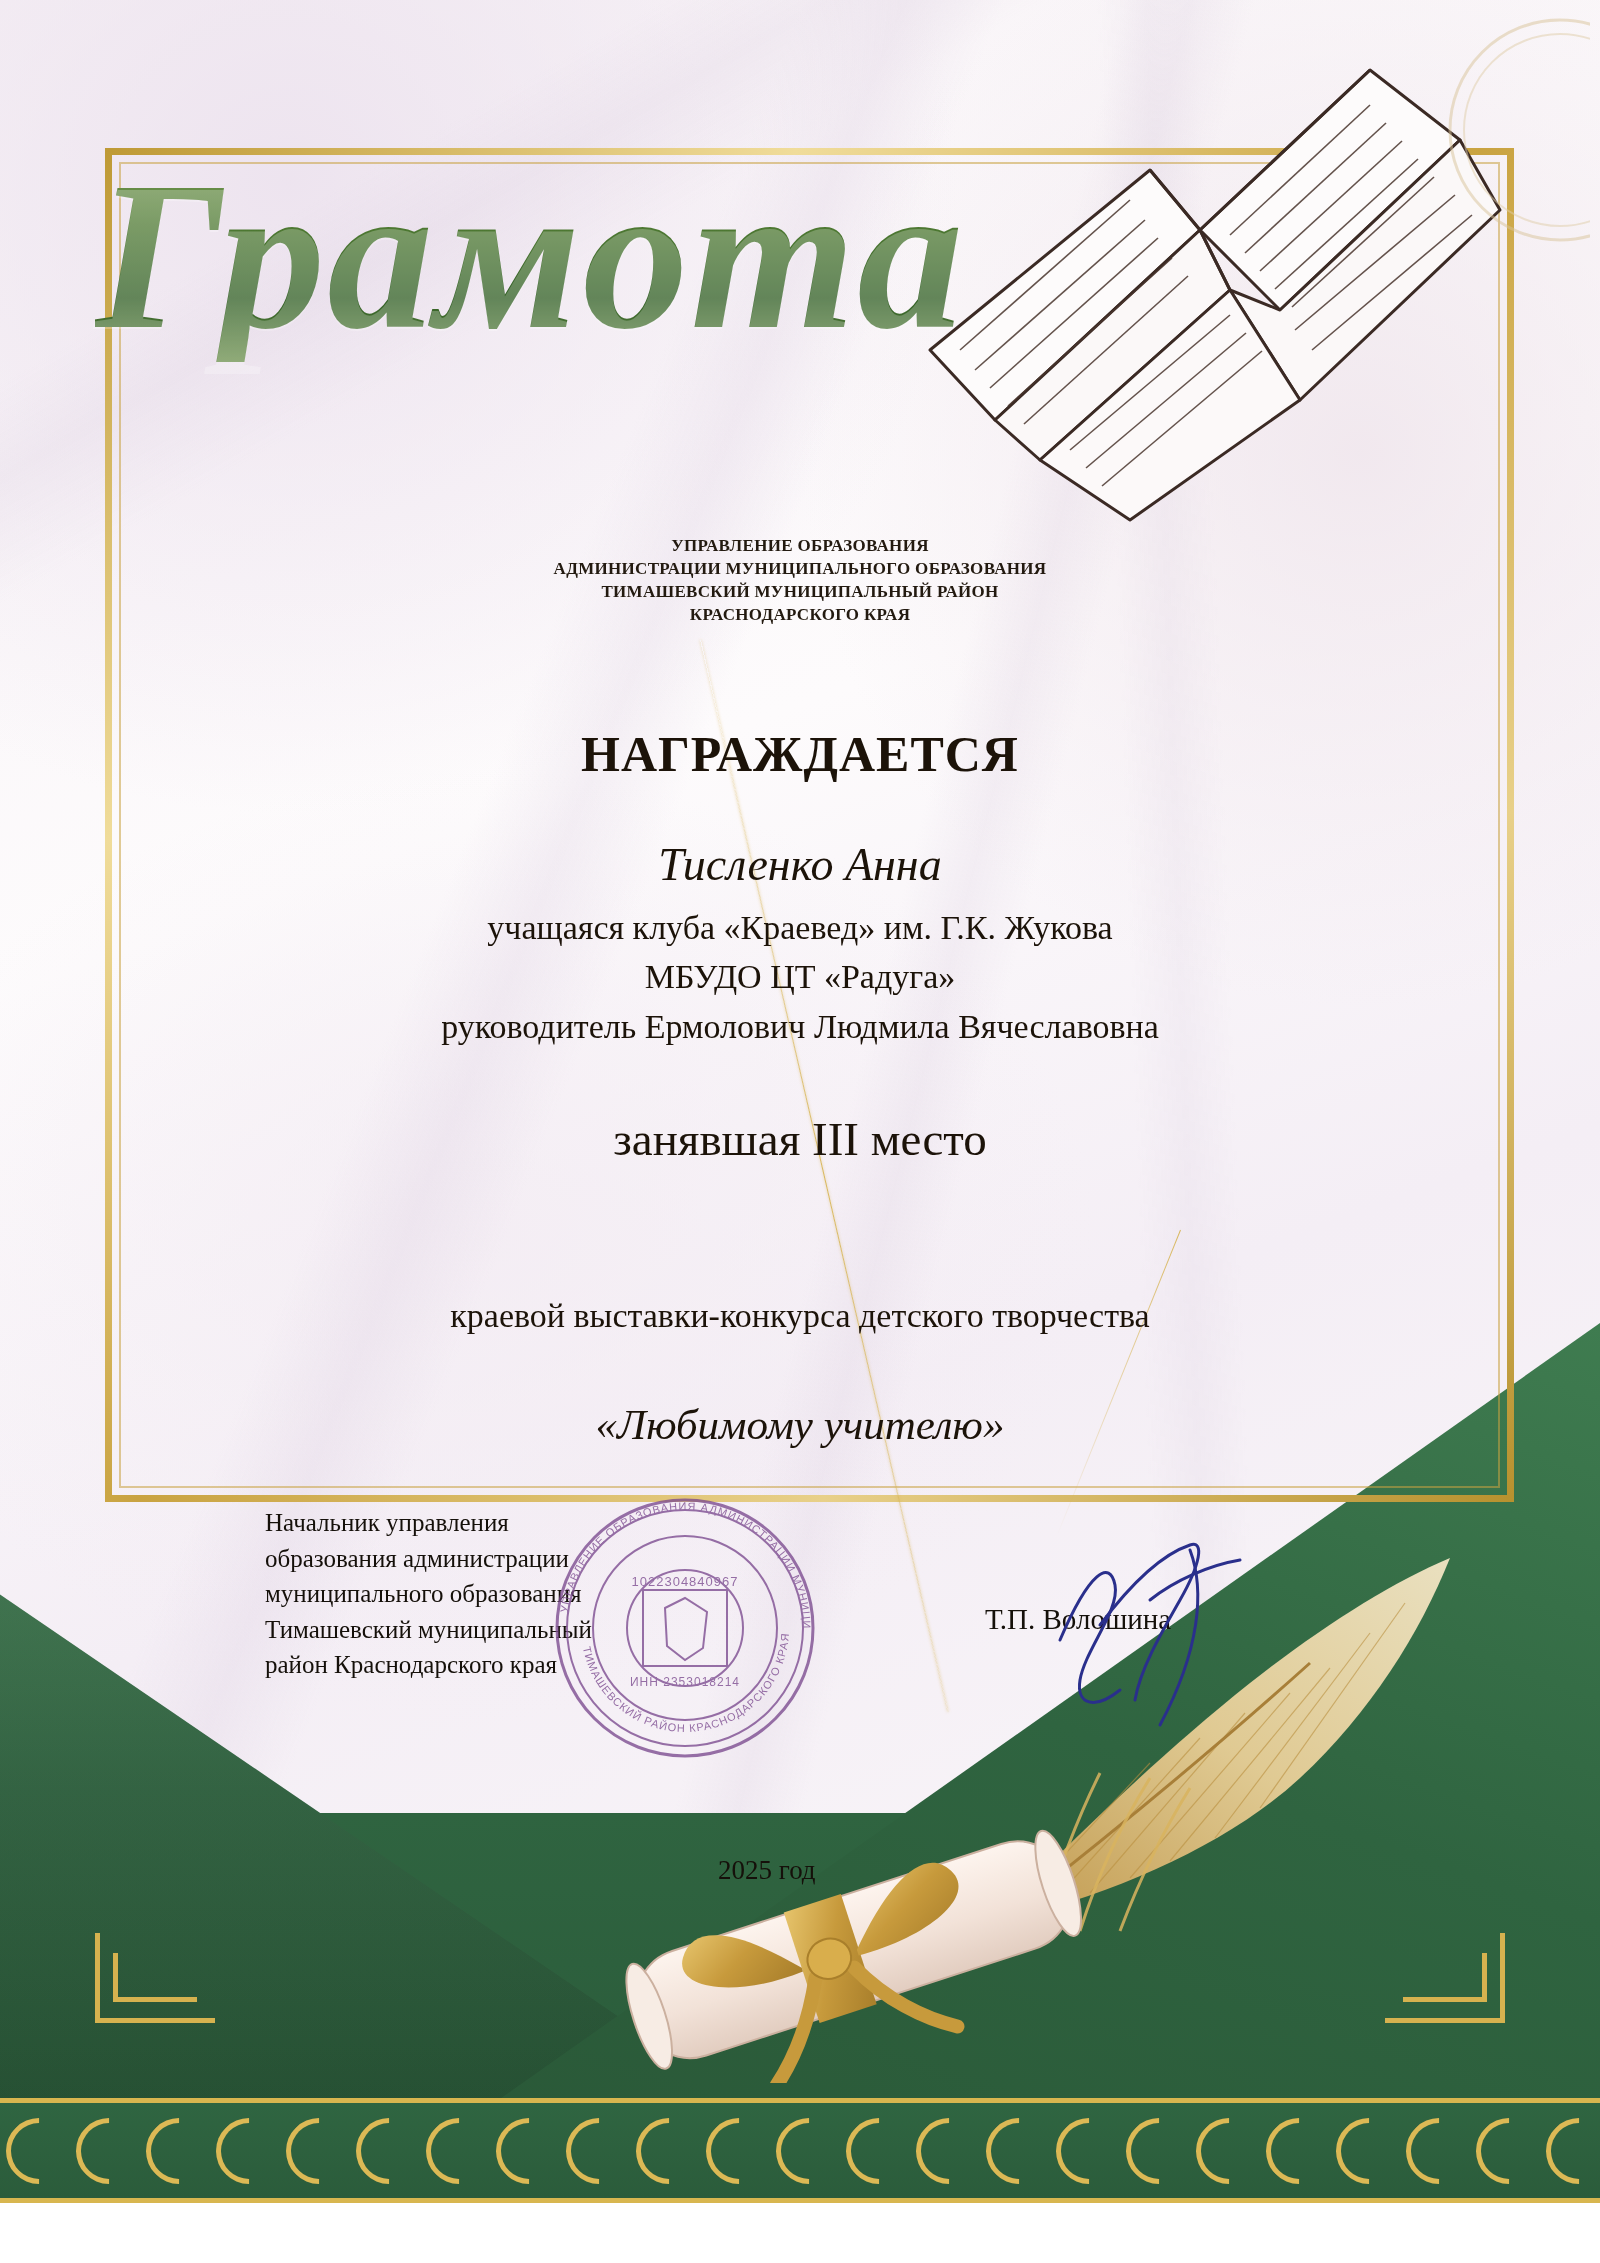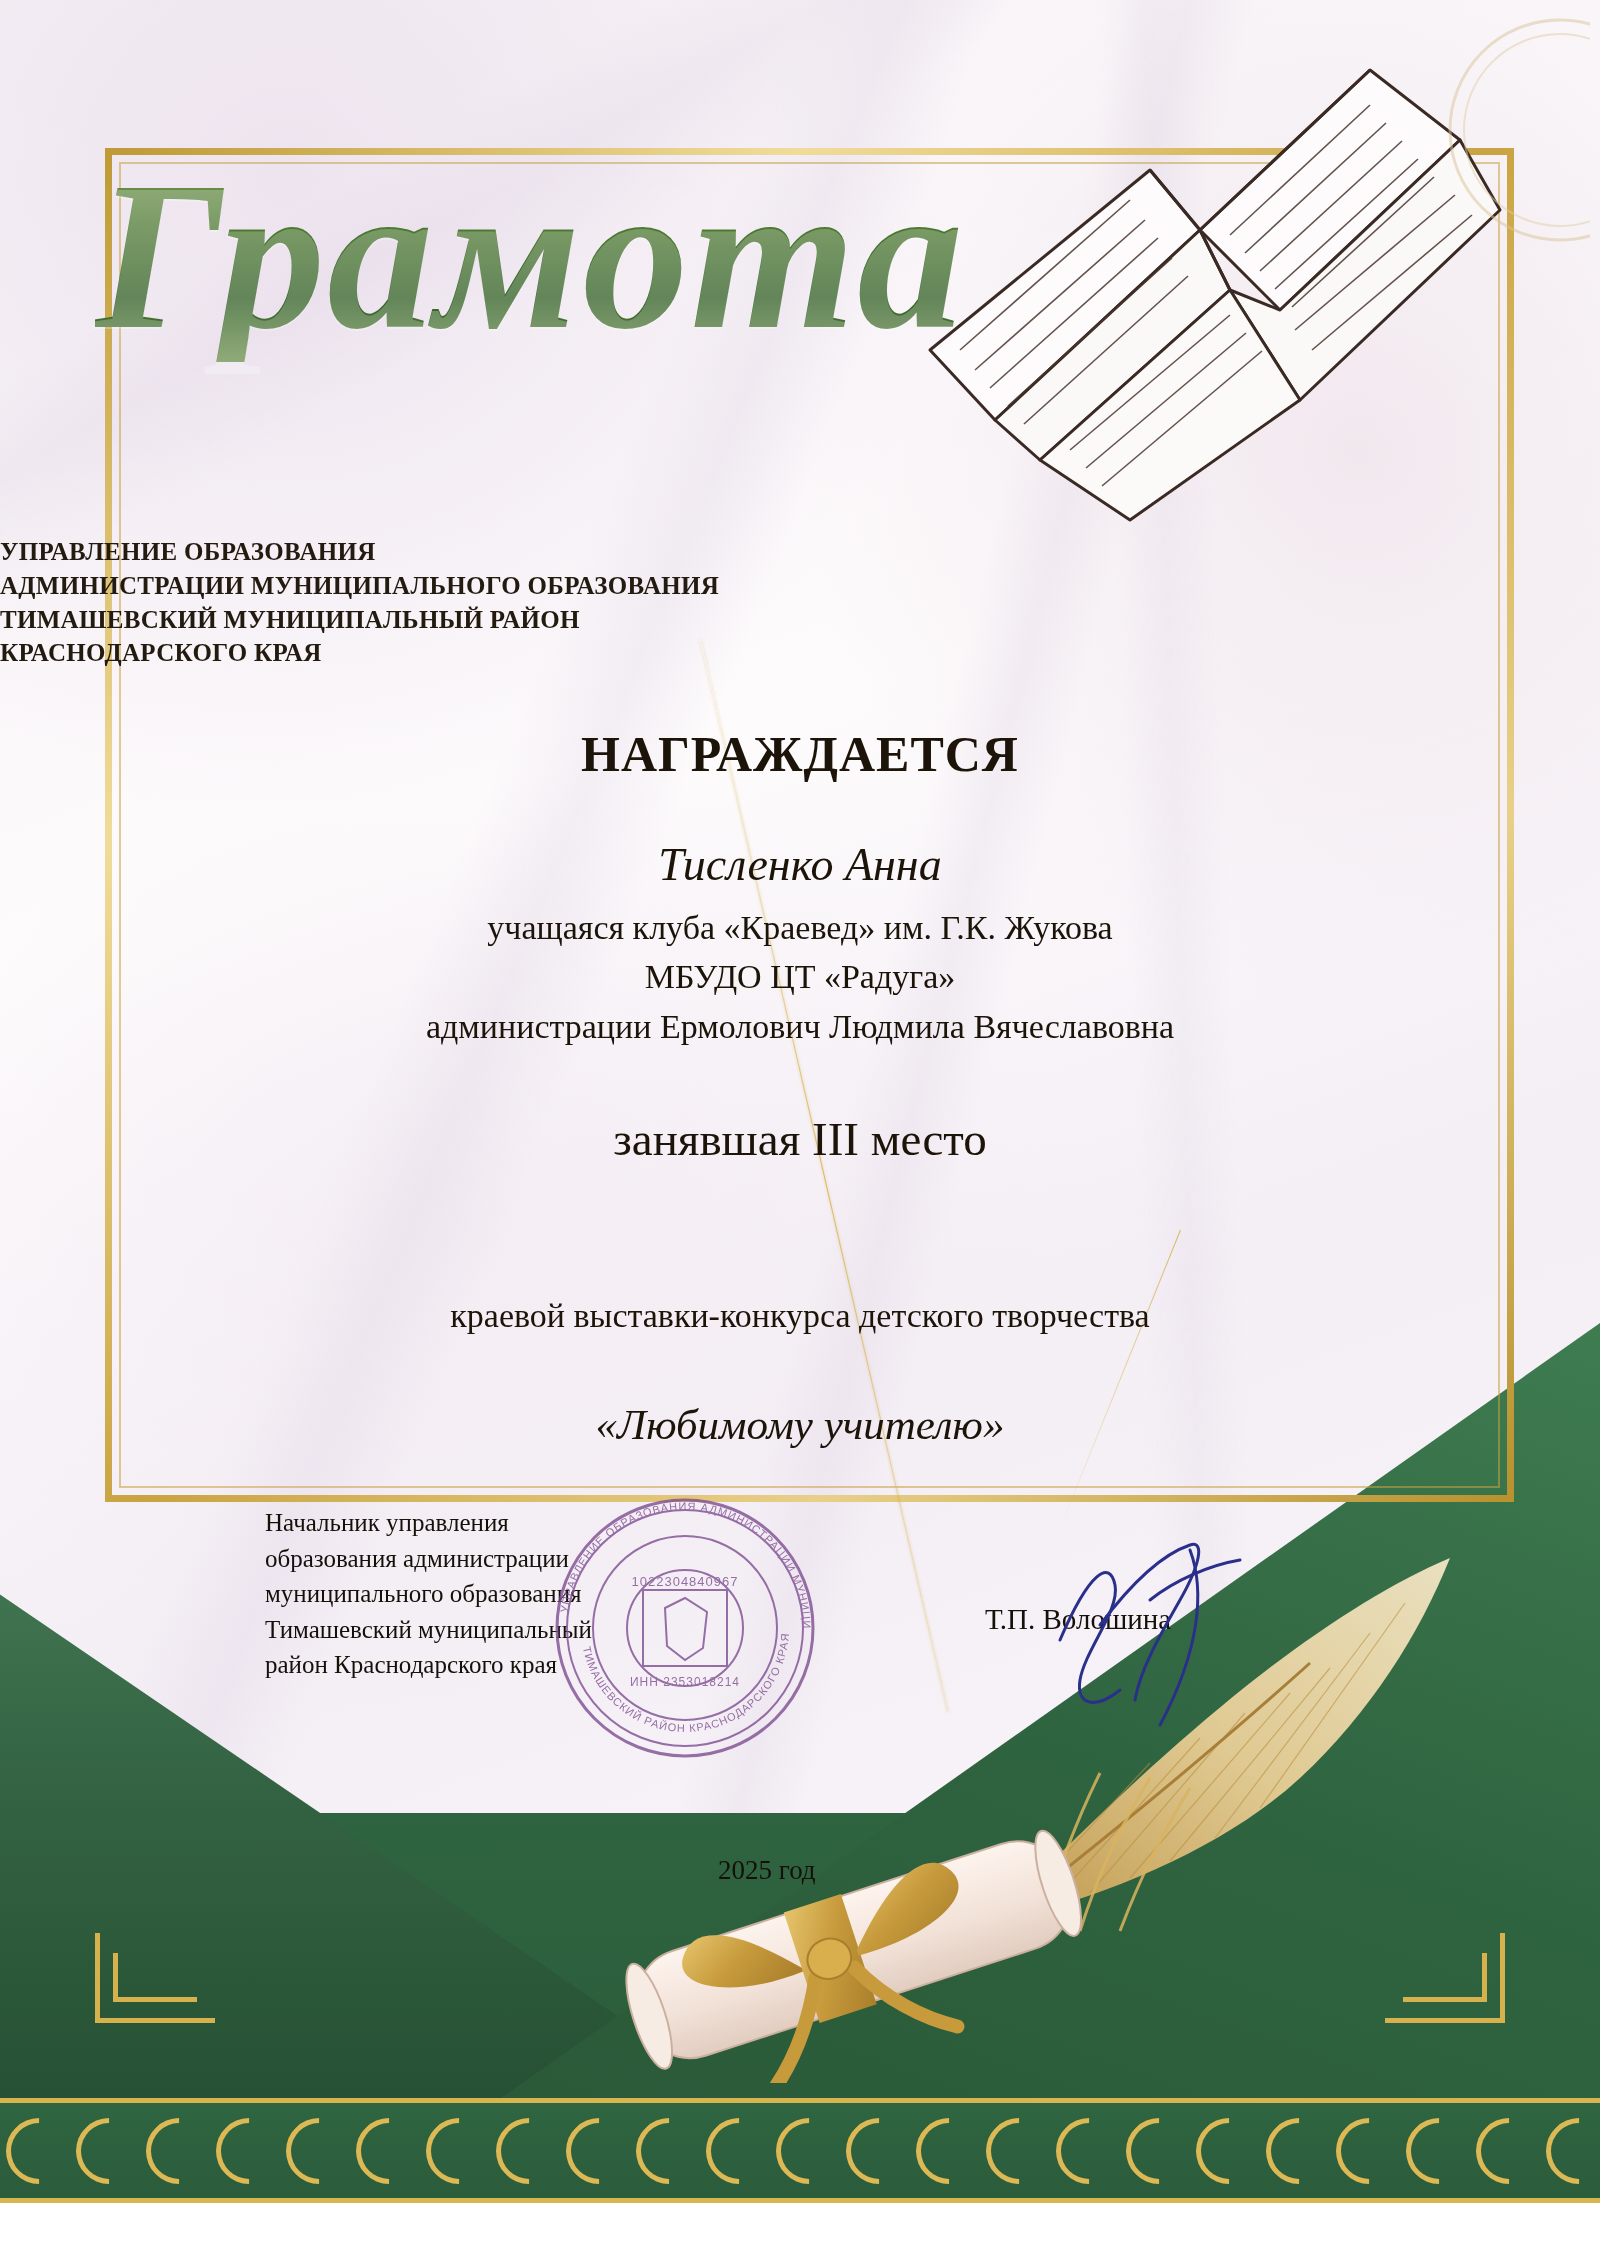--- a/index.html
+++ b/index.html
@@ -166,24 +166,24 @@
     background: linear-gradient(180deg,#7fa15c 0%, #4f7a33 35%, #2f5d22 70%, #6b8f4c 100%);
     -webkit-background-clip: text;
     background-clip: text;
     color: transparent;
     text-shadow: 0 2px 0 rgba(255,255,255,.25);
   }
 
   .org {
     position: absolute;
     left: 0; right: 0; top: 535px;
-    text-align: left;
+    text-align: center;
     font-family: "Liberation Serif", serif;
     font-weight: 700;
-    font-size: 25px;
+    font-size: 17px;
     line-height: 1.35;
     color: #231a10;
     letter-spacing: .3px;
   }
   .org div { white-space: nowrap; }
 
   .awarded {
     position: absolute;
     left: 0; right: 0; top: 725px;
     text-align: center;
@@ -460,21 +460,21 @@
       <div>КРАСНОДАРСКОГО КРАЯ</div>
     </div>
 
     <div class="awarded">НАГРАЖДАЕТСЯ</div>
 
     <div class="recipient">Тисленко Анна</div>
 
     <div class="recipient-sub">
       <div>учащаяся клуба «Краевед» им. Г.К. Жукова</div>
       <div>МБУДО ЦТ «Радуга»</div>
-      <div>администрации Ермолович Людмила Вячеславовна</div>
+      <div>руководитель Ермолович Людмила Вячеславовна</div>
     </div>
 
     <div class="place">занявшая III место</div>
 
     <div class="event">
       <div>краевой выставки-конкурса детского творчества</div>
     </div>
 
     <div class="event-title">«Любимому учителю»</div>
 

